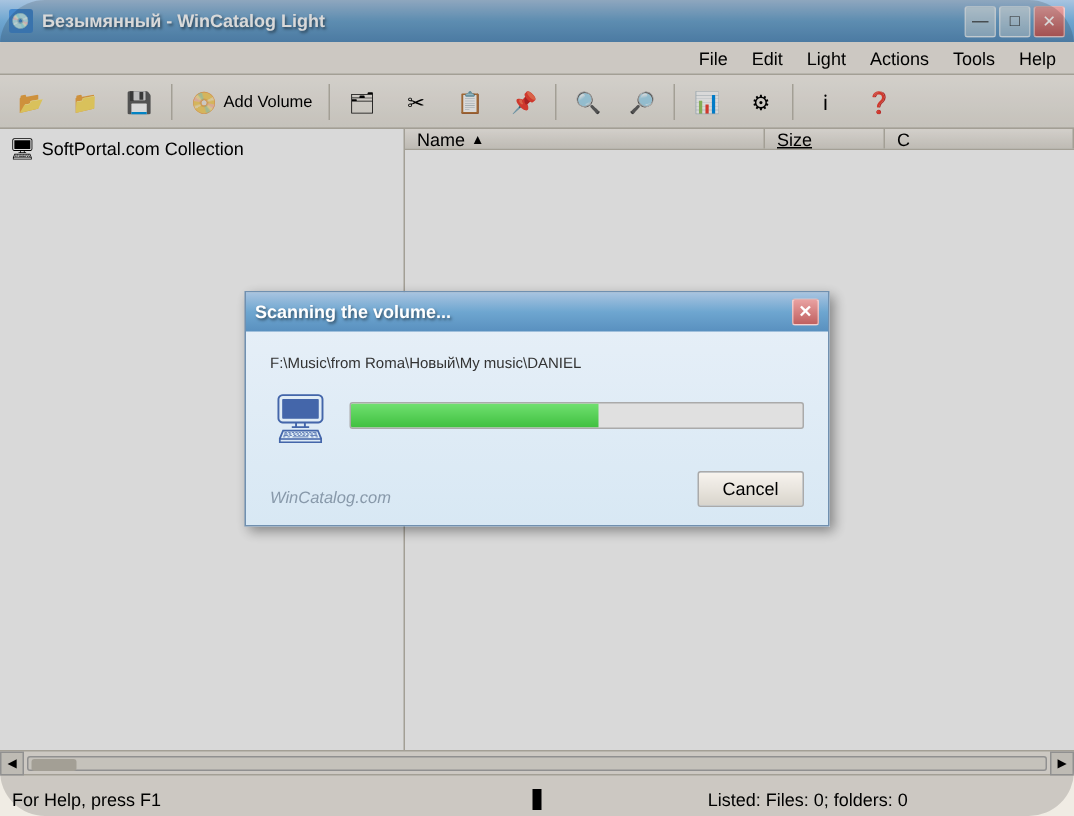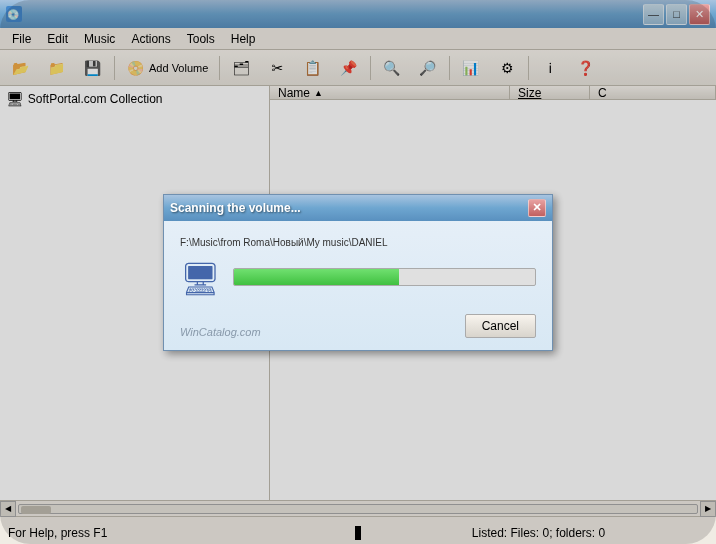--- a/index.html
+++ b/index.html
@@ -19,21 +19,21 @@
       width: 21px; height: 21px; border: 1px solid rgba(255,255,255,0.5);
       background: linear-gradient(to bottom, #c8dce8, #9abcd4);
       display: flex; align-items: center; justify-content: center;
       cursor: pointer; font-size: 11px; color: #333; border-radius: 2px;
     }
     .title-btn.close { background: linear-gradient(to bottom, #e8a0a0, #c06060); color: white; }
 
     
     .menu-bar {
       background: #f0ece4; height: 22px; display: flex; align-items: center;
-      border-bottom: 1px solid #c0bbb0; padding: 0 4px;
+      border-bottom: 1px solid #c0bbb0; padding: 0 4px; justify-content: flex-end;
     }
     .menu-item { padding: 2px 8px; cursor: pointer; font-size: 12px; color: #000; }
 
     
     .toolbar {
       background: linear-gradient(to bottom, #f8f4ee, #e8e4dc);
       height: 36px; display: flex; align-items: center; padding: 0 4px;
       border-bottom: 1px solid #c0bbb0; gap: 2px;
     }
     .toolbar-btn {
@@ -138,32 +138,33 @@
       padding: 4px 16px; background: linear-gradient(to bottom, #f8f4ee, #d8d4cc);
       border: 1px solid #aaa; cursor: pointer; font-size: 12px; border-radius: 2px;
     }
   </style>
 </head>
 <body>
 
 <div class="title-bar">
   <div class="title-bar-left">
     <div class="title-bar-icon">💿</div>
+    <span class="title-bar-text">Безымянный - WinCatalog Light</span>
   </div>
   <div class="title-bar-controls">
     <div class="title-btn">—</div>
     <div class="title-btn">□</div>
     <div class="title-btn close">✕</div>
   </div>
 </div>
 
 <div class="menu-bar">
   <span class="menu-item">File</span>
   <span class="menu-item">Edit</span>
-  <span class="menu-item">Music</span>
+  <span class="menu-item">Light</span>
   <span class="menu-item">Actions</span>
   <span class="menu-item">Tools</span>
   <span class="menu-item">Help</span>
 </div>
 
 <div class="toolbar">
   <button class="toolbar-btn">
     <span class="tb-icon">📂</span>
   </button>
   <button class="toolbar-btn">

